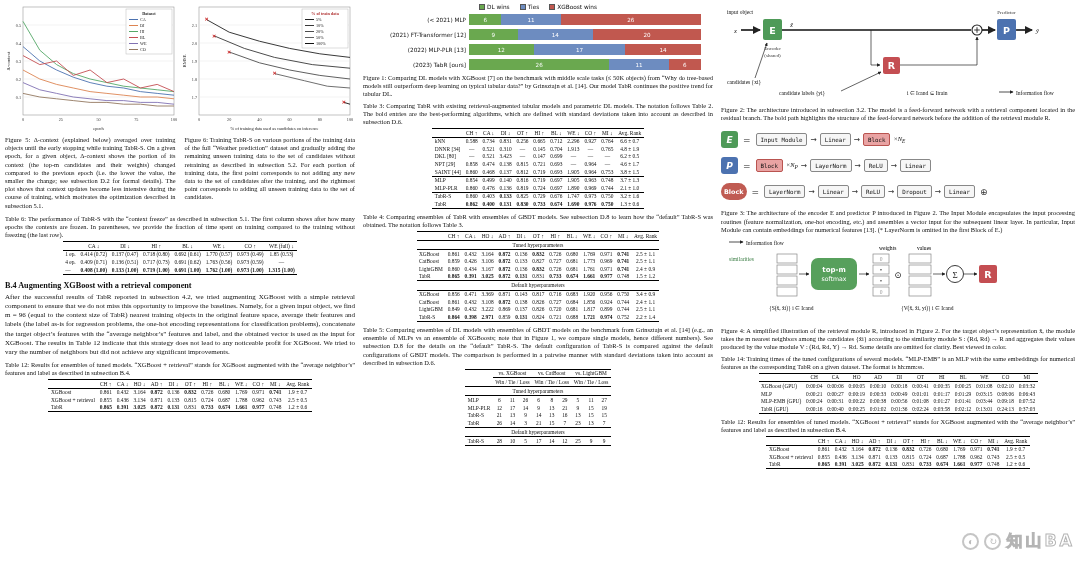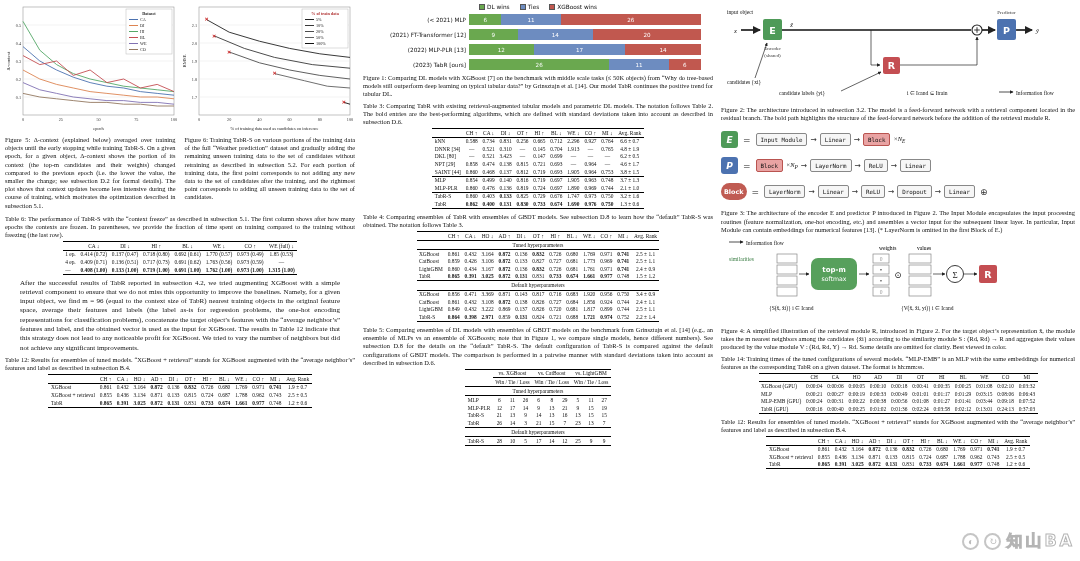--- a/index.html
+++ b/index.html
@@ -7,21 +7,21 @@
 body{font-family:"Liberation Serif","DejaVu Serif",serif;color:#111;}
 #page{position:relative;width:1080px;height:561px;}
 .col{position:absolute;top:3px;}
 #col-left{left:5px;width:350px;}
 #col-mid{left:363px;width:350px;}
 #col-right{left:721px;width:354px;}
 .figrow{display:flex;gap:4px;}
 .caprow{display:flex;gap:9px;margin-top:2px;}
 .half{width:49%;}
 .cap{font-size:6.4px;line-height:1.28;text-align:justify;margin:3px 0 2px;}
-.bodytext{font-size:7px;line-height:1.33;text-align:justify;margin:2px 15px 3px;}
+.bodytext{font-size:7px;line-height:1.33;text-align:justify;margin:2px 0 3px;}
 h3.sec{font-size:8.2px;margin:6px 0 3px;font-weight:bold;}
 table.paper{border-collapse:collapse;margin:2px auto 4px;font-size:5.4px;line-height:1.18;border-top:1px solid #000;border-bottom:1px solid #000;}
 table.paper th,table.paper td{padding:0.6px 2.4px;text-align:center;white-space:nowrap;font-weight:normal;}
 table.paper tr.hd th{border-bottom:0.6px solid #000;}
 table.paper td.name{text-align:left;}
 table.paper td.b{font-weight:bold;}
 table.paper tr.sec td{border-top:0.6px solid #000;border-bottom:0.6px solid #000;padding:1px 0;}
 table.paper tr.gap td{border-top:0.6px solid #000;height:0;padding:0;}
 table.paper tr.cg th.grp{border-bottom:0.6px solid #000;}
 table.paper tr.sh th{border-bottom:0.6px solid #000;}
@@ -194,20 +194,21 @@
             <td class=" b">0.408 (1.00)</td>
             <td class=" b">0.133 (1.00)</td>
             <td class=" b">0.719 (1.00)</td>
             <td class=" b">0.691 (1.00)</td>
             <td class=" b">1.762 (1.00)</td>
             <td class=" b">0.973 (1.00)</td>
             <td class=" b">1.315 (1.00)</td>
           </tr>
         </tbody>
       </table>
+    <h3 class="sec">B.4   Augmenting XGBoost with a retrieval component</h3>
     <p class="bodytext">After the successful results of TabR reported in subsection 4.2, we tried augmenting XGBoost with a simple retrieval component to ensure that we do not miss this opportunity to improve the baselines. Namely, for a given input object, we find m = 96 (equal to the context size of TabR) nearest training objects in the original feature space, average their features and labels (the label as-is for regression problems, the one-hot encoding representations for classification problems), concatenate the target object’s features with the “average neighbor’s” features and label, and the obtained vector is used as the input for XGBoost. The results in Table 12 indicate that this strategy does not lead to any noticeable profit for XGBoost. We tried to vary the number of neighbors but did not achieve any significant improvements.</p>
     <p class="cap">Table 12: Results for ensembles of tuned models. “XGBoost + retrieval” stands for XGBoost augmented with the “average neighbor’s” features and label as described in subsection B.4.</p>
     <table class="paper">
         <tbody>
           <tr class="hd">
             <th></th>
             <th>CH ↑</th>
             <th>CA ↓</th>
             <th>HO ↓</th>
             <th>AD ↑</th>

